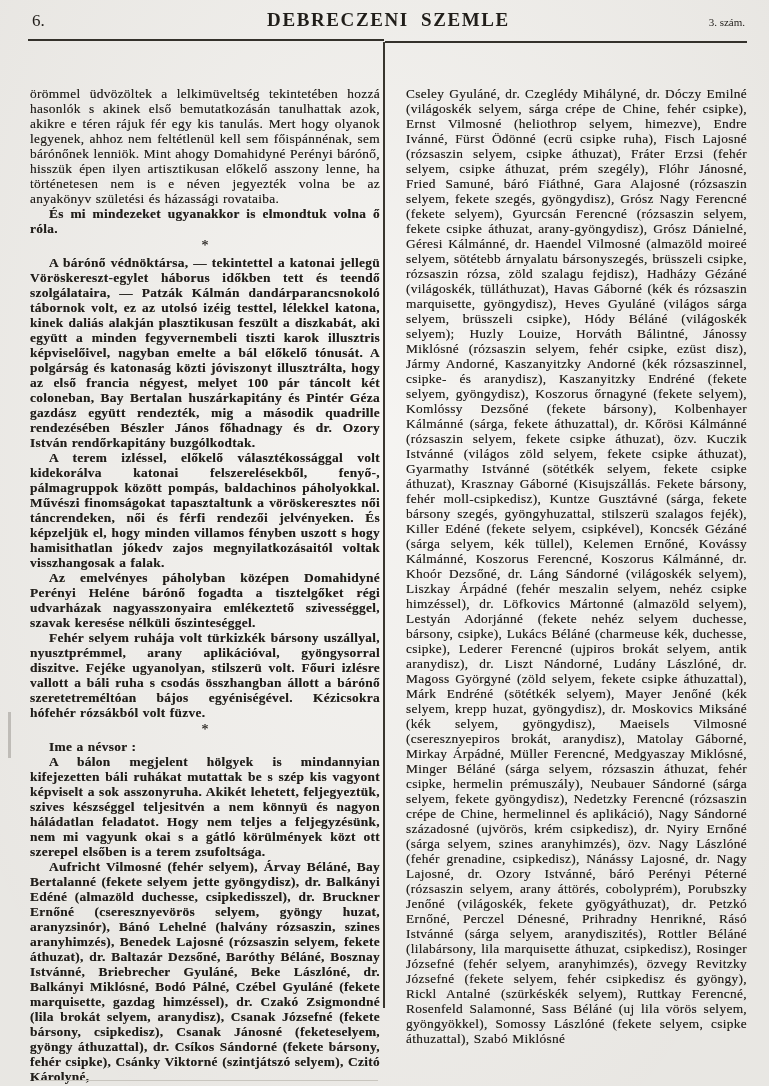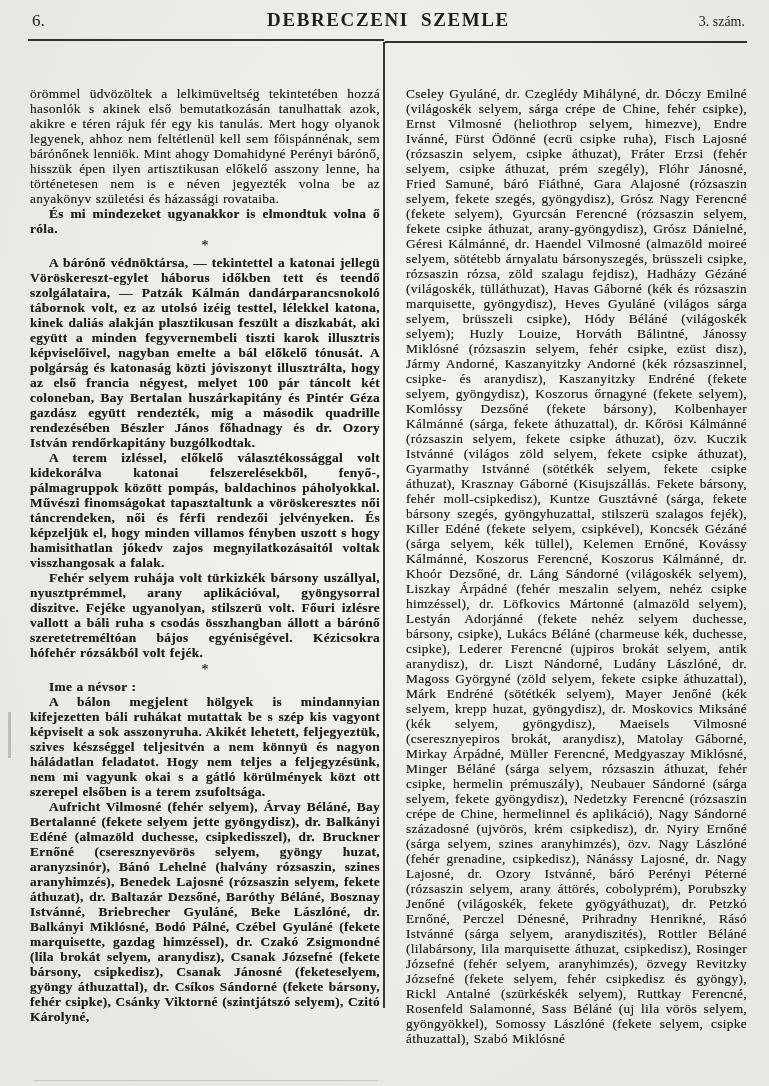--- a/index.html
+++ b/index.html
@@ -16,21 +16,21 @@
     color: #211e1a;
   }
   .page-header {
     display: grid;
     grid-template-columns: 1fr auto 1fr;
     align-items: baseline;
     padding: 9px 24px 0 32px;
   }
   .pnum  { justify-self: start; font-size: 17px; }
   .ptitle{ justify-self: center; font-size: 19px; font-weight: 700; letter-spacing: 1.6px; word-spacing: 6px; text-align: right; }
-  .pissue{ justify-self: end; font-size: 14px; }
+  .pissue{ justify-self: end; font-size: 11px; }
   .rule-seg { position: absolute; background: #34312b; }
   .rule-a { left: 28px;  width: 356px; top: 39px; height: 2px; }
   .rule-b { left: 385px; right: 22px;  top: 41px; height: 2px; }
   .divider {
     position: absolute;
     left: 383px; top: 42px;
     width: 2px; height: 966px;
     background: #39362f;
   }
   .columns {
@@ -78,21 +78,22 @@
   <div class="divider"></div>
 
   <div class="columns">
 
     <div class="col left">
       <p class="para">örömmel üdvözöltek a lelkimüveltség tekintetében hozzá hasonlók s akinek első bemutatkozásán tanulhattak azok, akikre e téren rájuk fér egy kis tanulás. Mert hogy olyanok legyenek, ahhoz nem feltétlenül kell sem főispánnénak, sem bárónőnek lenniök. Mint ahogy Domahidyné Perényi bárónő, hisszük épen ilyen artisztikusan előkelő asszony lenne, ha történetesen nem is e néven jegyezték volna be az anyakönyv születési és házassági rovataiba.</p>
       <p class="para indent">És mi mindezeket ugyanakkor is elmondtuk volna ő róla.</p>
       <p class="para sep">*</p>
       <p class="para indent">A bárónő védnöktársa, — tekintettel a katonai jellegü Vöröskereszt-egylet háborus időkben tett és teendő szolgálataira, — Patzák Kálmán dandárparancsnokoló tábornok volt, ez az utolsó izéig testtel, lélekkel katona, kinek daliás alakján plasztikusan feszült a diszkabát, aki együtt a minden fegyvernembeli tiszti karok illusztris képviselőivel, nagyban emelte a bál előkelő tónusát. A polgárság és katonaság közti jóviszonyt illusztrálta, hogy az első francia négyest, melyet 100 pár táncolt két coloneban, Bay Bertalan huszárkapitány és Pintér Géza gazdász együtt rendezték, mig a második quadrille rendezésében Bészler János főhadnagy és dr. Ozory István rendőrkapitány buzgólkodtak.</p>
       <p class="para indent">A terem izléssel, előkelő választékossággal volt kidekorálva katonai felszerelésekből, fenyő-, pálmagruppok között pompás, baldachinos páholyokkal. Művészi finomságokat tapasztaltunk a vöröskeresztes női táncrendeken, női és férfi rendezői jelvényeken. És képzeljük el, hogy minden villamos fényben uszott s hogy hamisithatlan jókedv zajos megnyilatkozásaitól voltak visszhangosak a falak.</p>
-      <p class="para indent">Fehér selyem ruhája volt türkizkék bársony uszállyal, nyusztprémmel, arany aplikációval, gyöngysorral diszitve. Fejéke ugyanolyan, stilszerü volt. Főuri izlésre vallott a báli ruha s csodás összhangban állott a bárónő szeretetreméltóan bájos egyéniségével. Kézicsokra hófehér rózsákból volt fejék.</p>
+      <p class="para indent">Az emelvényes páholyban középen Domahidyné Perényi Heléne bárónő fogadta a tisztelgőket régi udvarházak nagyasszonyaira emlékeztető szivességgel, szavak keresése nélküli őszinteséggel.</p>
+      <p class="para indent">Fehér selyem ruhája volt türkizkék bársony uszállyal, nyusztprémmel, arany aplikációval, gyöngysorral diszitve. Fejéke ugyanolyan, stilszerü volt. Főuri izlésre vallott a báli ruha s csodás összhangban állott a bárónő szeretetreméltóan bájos egyéniségével. Kézicsokra hófehér rózsákból volt füzve.</p>
       <p class="para sep">*</p>
       <p class="para indent">Ime a névsor :</p>
       <p class="para indent">A bálon megjelent hölgyek is mindannyian kifejezetten báli ruhákat mutattak be s szép kis vagyont képviselt a sok asszonyruha. Akikét lehetett, feljegyeztük, szives készséggel teljesitvén a nem könnyü és nagyon háládatlan feladatot. Hogy nem teljes a feljegyzésünk, nem mi vagyunk okai s a gátló körülmények közt ott szerepel elsőben is a terem zsufoltsága.</p>
       <p class="para indent">Aufricht Vilmosné (fehér selyem), Árvay Béláné, Bay Bertalanné (fekete selyem jette gyöngydisz), dr. Balkányi Edéné (almazöld duchesse, csipkedisszel), dr. Bruckner Ernőné (cseresznyevörös selyem, gyöngy huzat, aranyzsinór), Bánó Lehelné (halvány rózsaszin, szines aranyhimzés), Benedek Lajosné (rózsaszin selyem, fekete áthuzat), dr. Baltazár Dezsőné, Baróthy Béláné, Bosznay Istvánné, Briebrecher Gyuláné, Beke Lászlóné, dr. Balkányi Miklósné, Bodó Pálné, Czébel Gyuláné (fekete marquisette, gazdag himzéssel), dr. Czakó Zsigmondné (lila brokát selyem, aranydisz), Csanak Józsefné (fekete bársony, csipkedisz), Csanak Jánosné (feketeselyem, gyöngy áthuzattal), dr. Csíkos Sándorné (fekete bársony, fehér csipke), Csánky Viktorné (szintjátszó selyem), Czitó Károlyné,</p>
     </div>
 
     <div class="col right">
       <p class="para">Cseley Gyuláné, dr. Czeglédy Mihályné, dr. Dóczy Emilné (világoskék selyem, sárga crépe de Chine, fehér csipke), Ernst Vilmosné (heliothrop selyem, himezve), Endre Ivánné, Fürst Ödönné (ecrü csipke ruha), Fisch Lajosné (rózsaszin selyem, csipke áthuzat), Fráter Erzsi (fehér selyem, csipke áthuzat, prém szegély), Flóhr Jánosné, Fried Samuné, báró Fiáthné, Gara Alajosné (rózsaszin selyem, fekete szegés, gyöngydisz), Grósz Nagy Ferencné (fekete selyem), Gyurcsán Ferencné (rózsaszin selyem, fekete csipke áthuzat, arany-gyöngydisz), Grósz Dánielné, Géresi Kálmánné, dr. Haendel Vilmosné (almazöld moireé selyem, sötétebb árnyalatu bársonyszegés, brüsszeli csipke, rózsaszin rózsa, zöld szalagu fejdisz), Hadházy Gézáné (világoskék, tülláthuzat), Havas Gáborné (kék és rózsaszin marquisette, gyöngydisz), Heves Gyuláné (világos sárga selyem, brüsszeli csipke), Hódy Béláné (világoskék selyem); Huzly Louize, Horváth Bálintné, Jánossy Miklósné (rózsaszin selyem, fehér csipke, ezüst disz), Jármy Andorné, Kaszanyitzky Andorné (kék rózsaszinnel, csipke- és aranydisz), Kaszanyitzky Endréné (fekete selyem, gyöngydisz), Koszorus őrnagyné (fekete selyem), Komlóssy Dezsőné (fekete bársony), Kolbenhayer Kálmánné (sárga, fekete áthuzattal), dr. Kőrösi Kálmánné (rózsaszin selyem, fekete csipke áthuzat), özv. Kuczik Istvánné (világos zöld selyem, fekete csipke áthuzat), Gyarmathy Istvánné (sötétkék selyem, fekete csipke áthuzat), Krasznay Gáborné (Kisujszállás. Fekete bársony, fehér moll-csipkedisz), Kuntze Gusztávné (sárga, fekete bársony szegés, gyöngyhuzattal, stilszerü szalagos fejék), Killer Edéné (fekete selyem, csipkével), Koncsék Gézáné (sárga selyem, kék tüllel), Kelemen Ernőné, Kovássy Kálmánné, Koszorus Ferencné, Koszorus Kálmánné, dr. Khoór Dezsőné, dr. Láng Sándorné (világoskék selyem), Liszkay Árpádné (fehér meszalin selyem, nehéz csipke himzéssel), dr. Löfkovics Mártonné (almazöld selyem), Lestyán Adorjánné (fekete nehéz selyem duchesse, bársony, csipke), Lukács Béláné (charmeuse kék, duchesse, csipke), Lederer Ferencné (ujpiros brokát selyem, antik aranydisz), dr. Liszt Nándorné, Ludány Lászlóné, dr. Magoss Györgyné (zöld selyem, fekete csipke áthuzattal), Márk Endréné (sötétkék selyem), Mayer Jenőné (kék selyem, krepp huzat, gyöngydisz), dr. Moskovics Miksáné (kék selyem, gyöngydisz), Maeisels Vilmosné (cseresznyepiros brokát, aranydisz), Matolay Gáborné, Mirkay Árpádné, Müller Ferencné, Medgyaszay Miklósné, Minger Béláné (sárga selyem, rózsaszin áthuzat, fehér csipke, hermelin prémuszály), Neubauer Sándorné (sárga selyem, fekete gyöngydisz), Nedetzky Ferencné (rózsaszin crépe de Chine, hermelinnel és aplikáció), Nagy Sándorné századosné (ujvörös, krém csipkedisz), dr. Nyiry Ernőné (sárga selyem, szines aranyhimzés), özv. Nagy Lászlóné (fehér grenadine, csipkedisz), Nánássy Lajosné, dr. Nagy Lajosné, dr. Ozory Istvánné, báró Perényi Péterné (rózsaszin selyem, arany áttörés, cobolyprém), Porubszky Jenőné (világoskék, fekete gyögyáthuzat), dr. Petzkó Ernőné, Perczel Dénesné, Prihradny Henrikné, Rásó Istvánné (sárga selyem, aranydiszités), Rottler Béláné (lilabársony, lila marquisette áthuzat, csipkedisz), Rosinger Józsefné (fehér selyem, aranyhimzés), özvegy Revitzky Józsefné (fekete selyem, fehér csipkedisz és gyöngy), Rickl Antalné (szürkéskék selyem), Ruttkay Ferencné, Rosenfeld Salamonné, Sass Béláné (uj lila vörös selyem, gyöngyökkel), Somossy Lászlóné (fekete selyem, csipke áthuzattal), Szabó Miklósné</p>
     </div>
 

